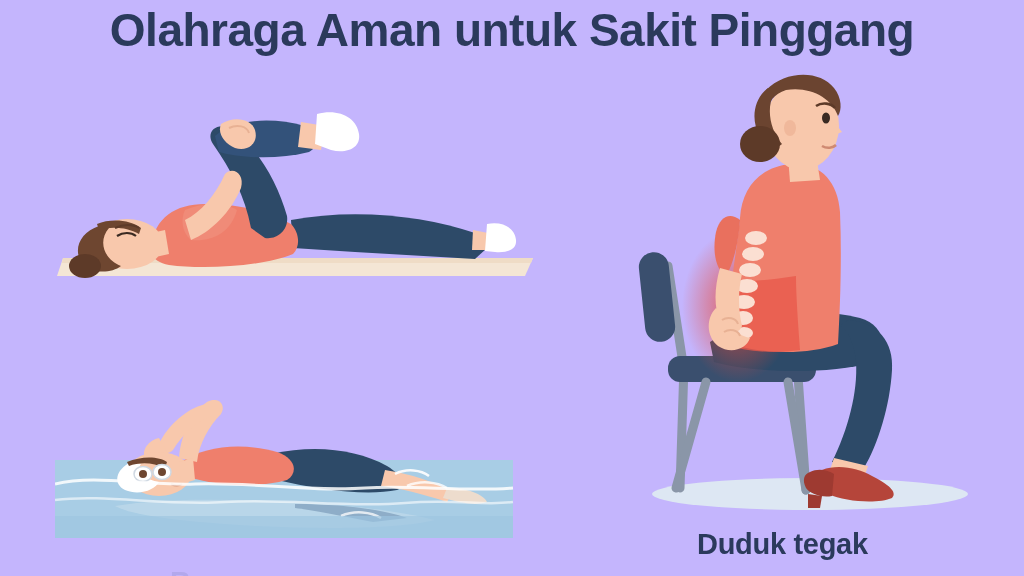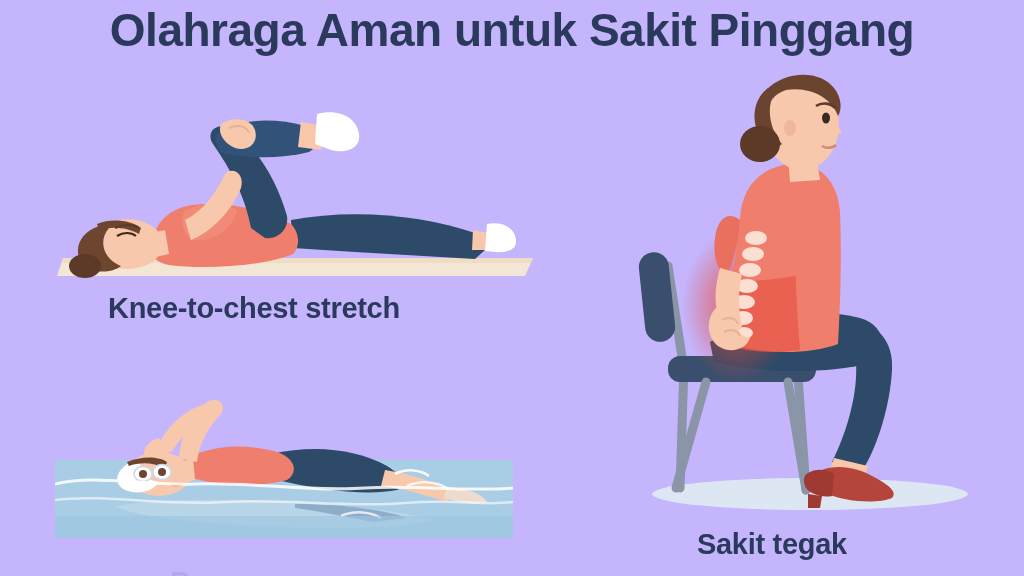--- a/index.html
+++ b/index.html
@@ -106,21 +106,20 @@
       <path d="M44 126 C26 132 18 148 26 162 C34 174 56 174 66 166
                C50 160 42 142 54 128 Z" fill="#6e4630"></path>
       <ellipse cx="30" cy="166" rx="16" ry="12" fill="#5d3a28"></ellipse>
       <path d="M42 124 C56 118 76 120 86 128 L84 134 C72 127 56 126 44 130 Z" fill="#6e4630"></path>
 
       <path d="M62 136 C68 132 76 132 81 136" stroke="#3a2a22" stroke-width="2.2" fill="none"></path>
       <path d="M60 128 C68 124 78 124 84 128" stroke="#5d3a28" stroke-width="2" fill="none"></path>
     </svg>
   </div>
 
-  <div class="caption" id="caption-knee">Knee-to-chest stretch</div>
 
   <div class="panel" id="panel-swim">
     <svg viewBox="0 0 500 165" xmlns="http://www.w3.org/2000/svg">
 
       <rect x="0" y="60" width="458" height="78" fill="#a8cde5"></rect>
 
       <g opacity="0.45">
         <path d="M60 106 C120 96 200 100 268 104 C320 108 356 114 380 120
                  C350 128 280 130 200 126 C130 122 78 116 60 106 Z" fill="#cfe2ee"></path>
         <path d="M240 104 C290 104 330 110 352 118 L318 122 C286 116 258 110 240 108 Z" fill="#6f87a6"></path>
@@ -254,15 +253,15 @@
 
       <ellipse cx="216" cy="48" rx="4" ry="5.5" fill="#3a2a22"></ellipse>
       <path d="M206 36 C212 32 221 33 225 38" stroke="#5d3a28" stroke-width="2.6" fill="none"></path>
 
       <path d="M212 76 C217 79 223 78 226 75" stroke="#cf8a72" stroke-width="2.6" fill="none"></path>
 
       <ellipse cx="180" cy="58" rx="6" ry="8" fill="#f0b89b"></ellipse>
     </svg>
   </div>
 
-  <div class="caption" id="caption-sit">Sakit tegak</div>
+  <div class="caption" id="caption-sit">Duduk tegak</div>
 
 </div>
 
 </body></html>

